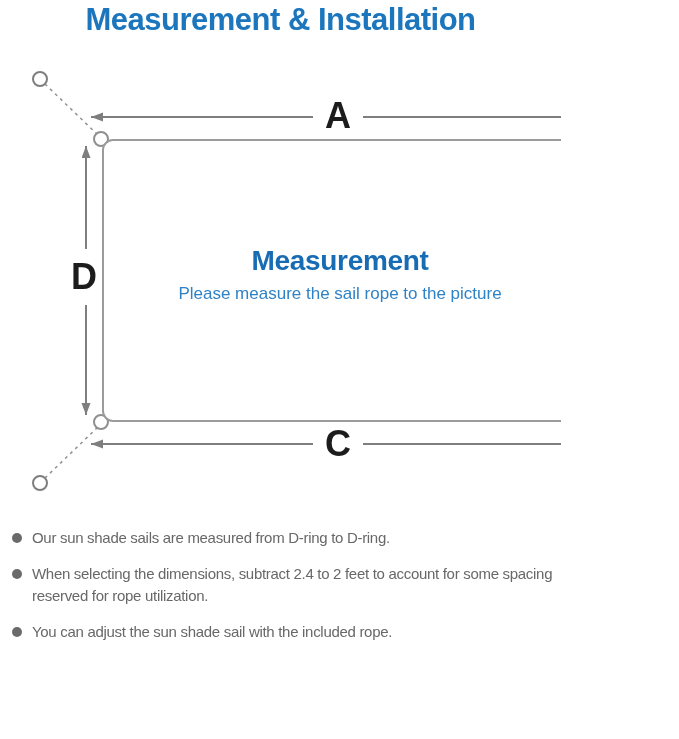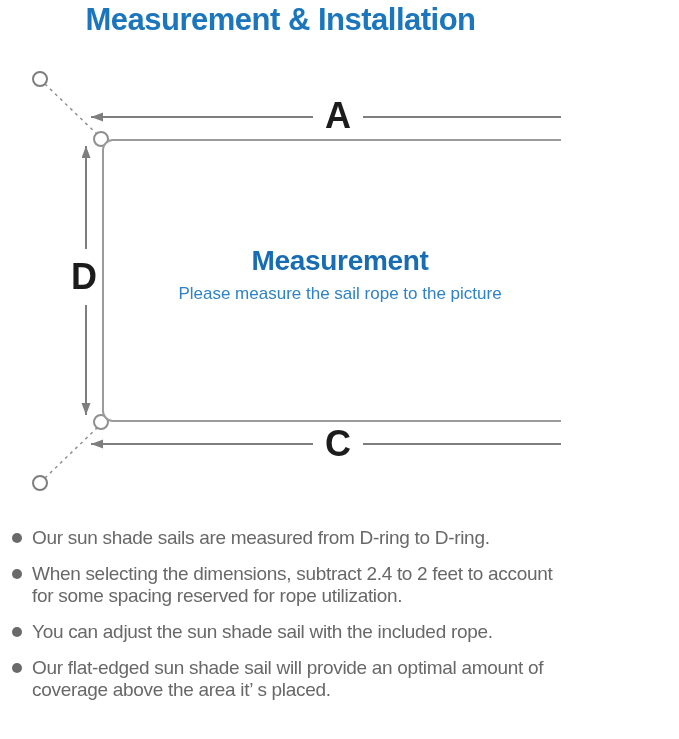--- a/index.html
+++ b/index.html
@@ -67,21 +67,21 @@
     display:flex;align-items:flex-start;
     margin-bottom:14px;
   }
   .bullet{
     flex:0 0 auto;
     width:10px;height:10px;border-radius:50%;
     background:var(--bullet-gray);
     margin:6px 10px 0 0;
   }
   .note-text{
-    font-size:19px;line-height:22px;
+    font-size:15px;line-height:22px;
     letter-spacing:-0.3px;
     color:var(--note-gray);
     max-width:650px;
   }
   .note:nth-child(5) .note-text{max-width:635px;}
 </style>
 </head>
 <body>
 
 <div class="canvas">
@@ -136,19 +136,15 @@
       <span class="note-text">Our sun shade sails are measured from D-ring to D-ring.</span>
     </li>
     <li class="note">
       <span class="bullet"></span>
       <span class="note-text">When selecting the dimensions, subtract 2.4 to 2 feet to account for some spacing reserved for rope utilization.</span>
     </li>
     <li class="note">
       <span class="bullet"></span>
       <span class="note-text">You can adjust the sun shade sail with the included rope.</span>
     </li>
-    <li class="note">
-      <span class="bullet"></span>
-      <span class="note-text">Our flat-edged sun shade sail will provide an optimal amount of coverage above the area it’ s placed.</span>
-    </li>
   </ul>
 
 </div>
 
 </body></html>

